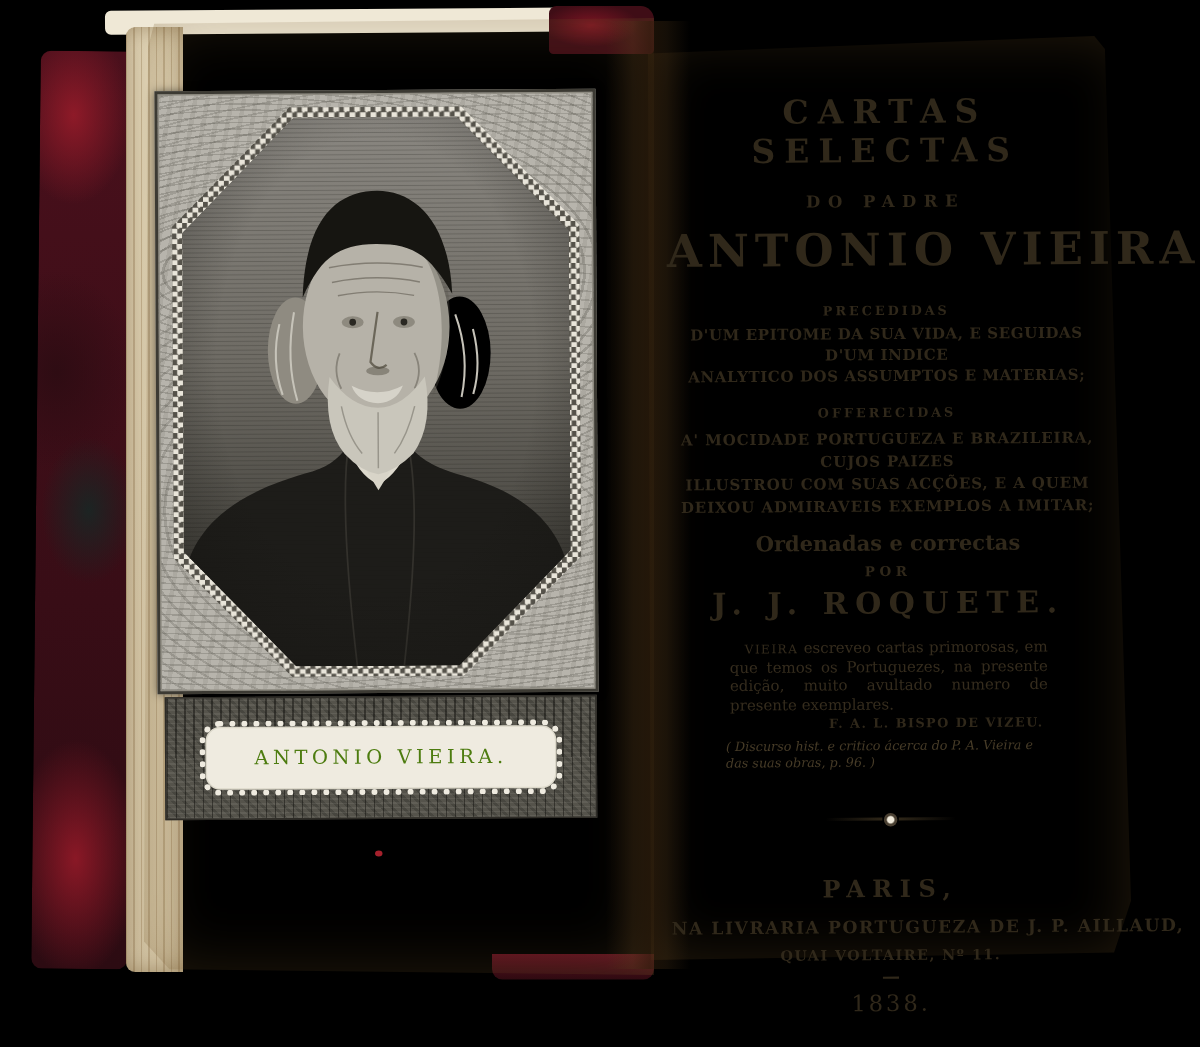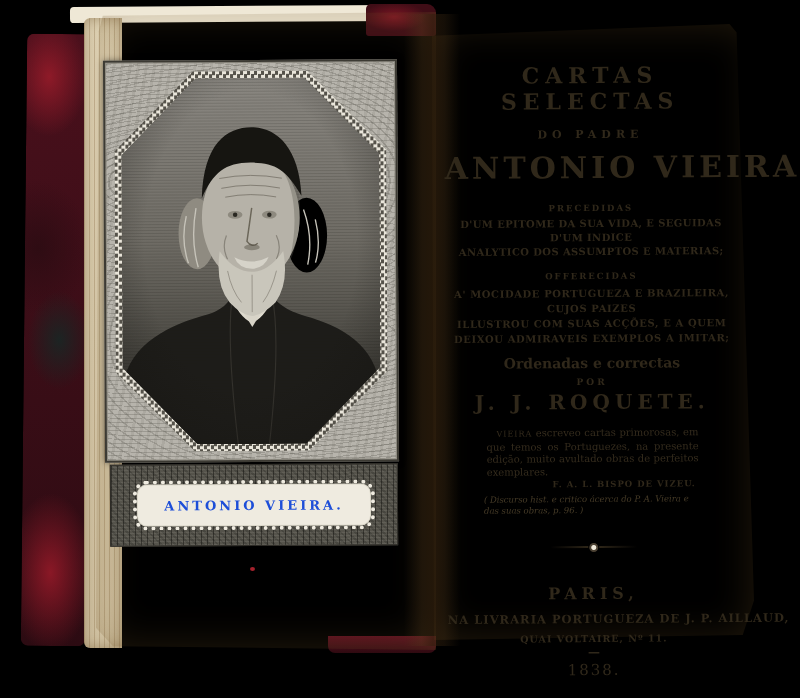--- a/index.html
+++ b/index.html
@@ -78,21 +78,21 @@
     border:1px solid #2d2b26;
     background:
       repeating-linear-gradient(90deg, rgba(18,17,14,.5) 0 1px, rgba(0,0,0,0) 1px 6px),
       repeating-linear-gradient(0deg, rgba(238,235,225,.08) 0 1px, rgba(0,0,0,0) 1px 3px),
       repeating-linear-gradient(45deg, rgba(0,0,0,.16) 0 2px, rgba(0,0,0,0) 2px 5px),
       #55534b;
     display:flex;align-items:center;justify-content:center;}
   .cartouche{position:relative;width:232px;height:40px;background:#efebe0;border-radius:9px;
     display:flex;align-items:center;justify-content:center;box-shadow:0 0 0 1px #dcd8ca;}
   .cartouche::before{content:"";position:absolute;inset:-5px;border:4px dotted #efebe0;border-radius:14px;}
-  .caption-text{font-size:13px;letter-spacing:3px;color:#1d4ed8;font-weight:bold;}
+  .caption-text{font-size:13px;letter-spacing:3px;color:#4d7c0f;font-weight:normal;}
   .red-speck{position:absolute;left:250px;top:567px;width:5px;height:4px;border-radius:50%;background:#a5212c;}
 
   
   .tp{position:absolute;left:446px;top:56px;width:292px;transform:rotate(-.4deg);
       text-align:center;color:#30281a;}
   .tp .t-title{margin-top:6px;font-size:22px;font-weight:bold;letter-spacing:6px;}
   .tp .t-dopadre{margin-top:14px;font-size:11px;font-weight:bold;letter-spacing:5px;}
   .tp .t-author{margin-top:9px;font-size:30px;font-weight:bold;letter-spacing:4px;white-space:nowrap;}
   .tp .t-label{margin-top:18px;font-size:8.5px;font-weight:bold;letter-spacing:2px;}
   .tp .t-sub{margin-top:4px;font-size:10px;font-weight:bold;line-height:14px;letter-spacing:.4px;}
@@ -214,21 +214,21 @@
     <div class="t-sub">D'UM EPITOME DA SUA VIDA, E SEGUIDAS D'UM INDICE</div>
     <div class="t-sub" style="margin-top:0;">ANALYTICO DOS ASSUMPTOS E MATERIAS;</div>
     <div class="t-label2">OFFERECIDAS</div>
     <div class="t-sub2">A' MOCIDADE PORTUGUEZA E BRAZILEIRA, CUJOS PAIZES</div>
     <div class="t-sub2" style="margin-top:0;">ILLUSTROU COM SUAS ACÇÕES, E A QUEM</div>
     <div class="t-sub2" style="margin-top:0;">DEIXOU ADMIRAVEIS EXEMPLOS A IMITAR;</div>
     <div class="t-ordenadas">Ordenadas e correctas</div>
     <div class="t-por">POR</div>
     <div class="t-editor">J. J. ROQUETE.</div>
 
-    <div class="quote"><span class="lead">Vieira</span><span> escreveo cartas primorosas, em que temos os Portuguezes, na presente edição, muito avultado obras de perfeitos exemplares.</span></div>
+    <div class="quote"><span class="lead">Vieira</span><span> escreveo cartas primorosas, em que temos os Portuguezes, na presente edição, muito avultado numero de presente exemplares.</span></div>
     <div class="attribution">F. A. L. BISPO DE VIZEU.</div>
     <div class="source">( Discurso hist. e critico ácerca do P. A. Vieira e das suas obras, p. 96. )</div>
 
     <div class="ornament">
       <span class="orn-line"></span>
       <span class="orn-rosette"></span>
       <span class="orn-line rev"></span>
     </div>
 
     <div class="t-paris">PARIS,</div>

